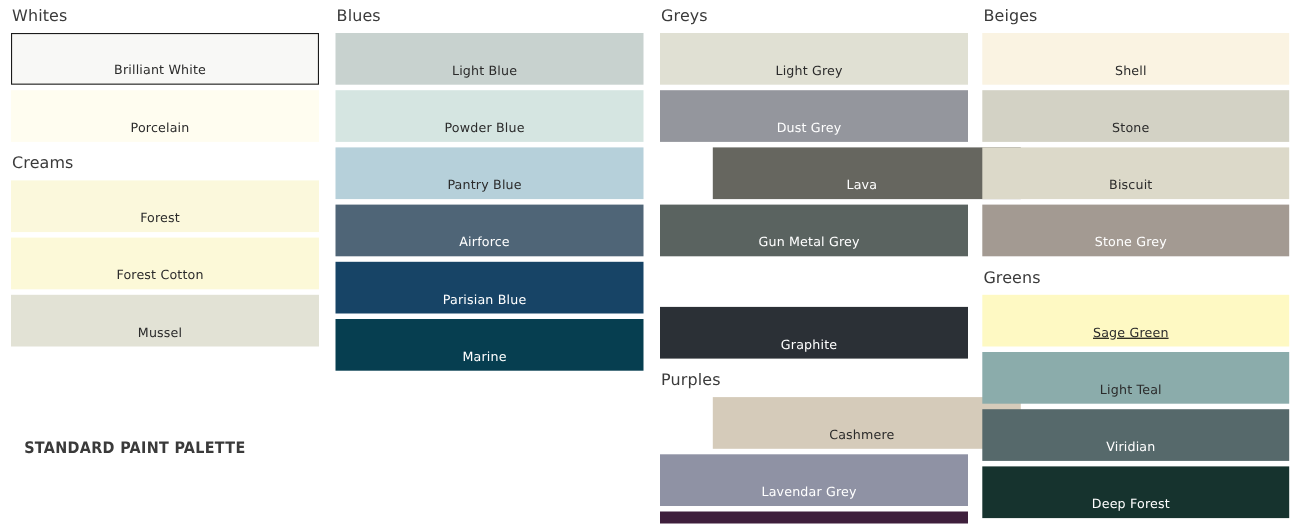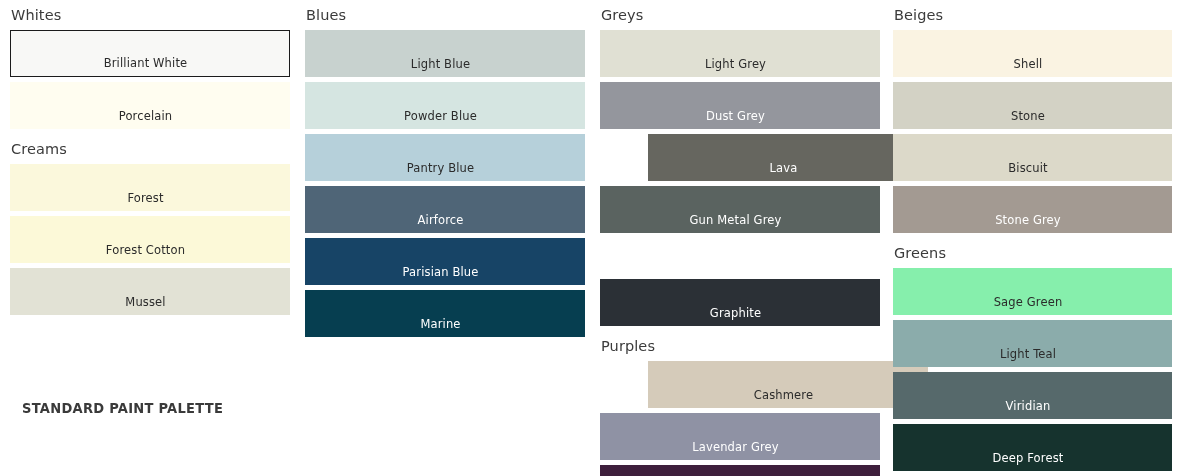--- a/index.html
+++ b/index.html
@@ -159,21 +159,21 @@
         </div>
         <div class="swatch" style="background: rgb(220, 217, 201);">
           <div class="swatch-label" style="color: rgb(43, 43, 43);">Biscuit</div>
         </div>
         <div class="swatch" style="background: rgb(163, 154, 146);">
           <div class="swatch-label" style="color: rgb(255, 255, 255);">Stone Grey</div>
         </div>
       </div>
       <div class="group">
         <div class="group-title">Greens</div>
-        <div class="swatch" style="background: #86efac;">
+        <div class="swatch" style="background: #fef9c3; text-decoration: underline;">
           <div class="swatch-label" style="color: rgb(43, 43, 43);">Sage Green</div>
         </div>
         <div class="swatch" style="background: rgb(139, 172, 171);">
           <div class="swatch-label" style="color: rgb(43, 43, 43);">Light Teal</div>
         </div>
         <div class="swatch" style="background: rgb(86, 105, 107);">
           <div class="swatch-label" style="color: rgb(255, 255, 255);">Viridian</div>
         </div>
         <div class="swatch" style="background: rgb(22, 51, 46);">
           <div class="swatch-label" style="color: rgb(255, 255, 255);">Deep Forest</div>

